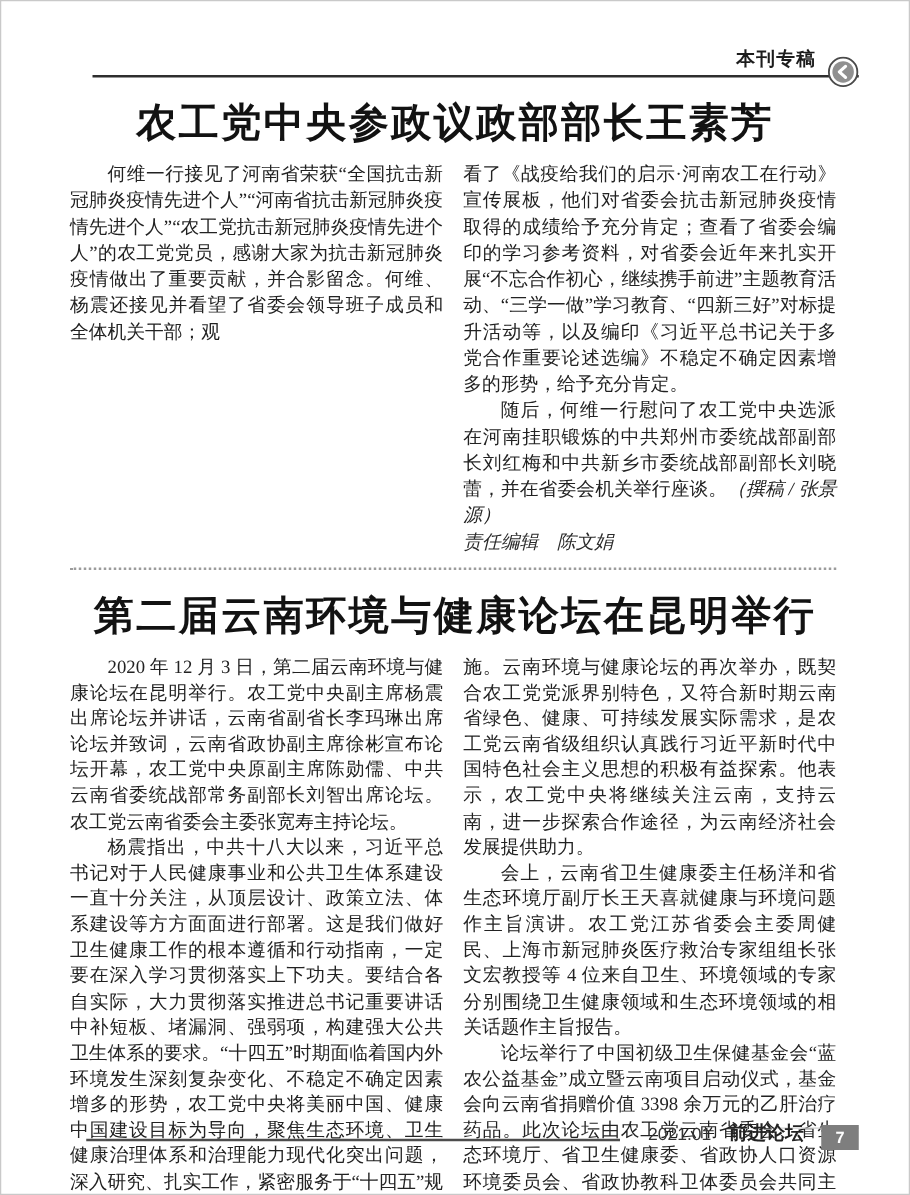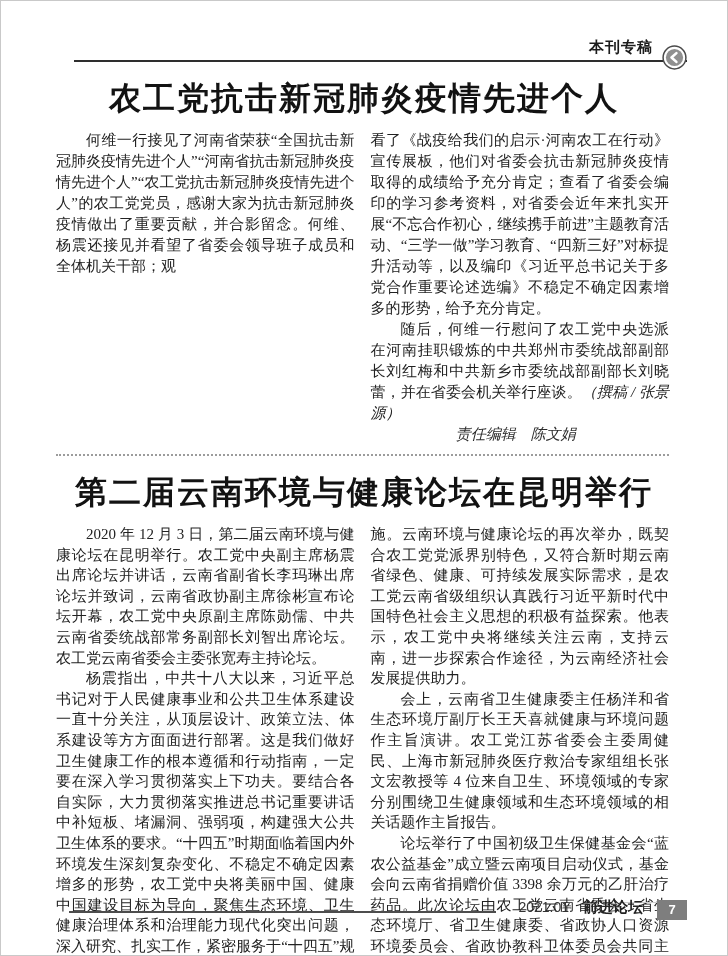--- a/index.html
+++ b/index.html
@@ -41,22 +41,22 @@
   .col {
     flex:1; min-width:0;
     font-size:15px; line-height:21px;
     text-align:justify; color:#222;
   }
   .a2 .col { line-height:20.6px; }
   .para { margin:0; }
   .indent { text-indent:2em; }
   .kai { font-style:italic; }
   .editor {
-    margin:0; text-align:center; padding-right:8px;
-    font-style:italic; color:#2a2a2a;
+    margin:0; text-align:left; padding-right:8px;
+    font-style:italic; color:#2a2a2a;font-family:Liberation Mono, monospace;
   }
   
   .divider {
     margin:9px 58px 0 55px; height:0;
     border-top:2px dotted #9c9c9c;
   }
   
   .footer {
     position:absolute; left:0; right:0; bottom:40px;
     padding:0 40px 0 68px;
@@ -95,21 +95,21 @@
     <span class="header-label">本刊专稿</span>
     <span class="header-icon">
       <svg width="25" height="25" viewBox="0 0 25 25">
         <circle cx="12.5" cy="12.5" r="11.4" fill="#ffffff" stroke="#4a4a4a" stroke-width="1.5"></circle>
         <circle cx="12.5" cy="12.5" r="8.6" fill="#909090"></circle>
         <path d="M14.4 8.1 L9.5 12.5 L14.4 16.9" stroke="#ffffff" stroke-width="2.6" fill="none" stroke-linecap="round" stroke-linejoin="round"></path>
       </svg>
     </span>
   </div>
 
-  <h1 class="title">农工党抗击新冠肺炎疫情先进个人</h1>
+  <h1 class="title">农工党中央参政议政部部长王素芳</h1>
   <div class="article-body a1">
     <div class="col">
       <p class="para indent"><span>何维一行接见了河南省荣获“全国抗击新冠肺炎疫情先进个人”“河南省抗击新冠肺炎疫情先进个人”“农工党抗击新冠肺炎疫情先进个人”的农工党党员，感谢大家为抗击新冠肺炎疫情做出了重要贡献，并合影留念。何维、杨震还接见并看望了省委会领导班子成员和全体机关干部；观</span></p>
     </div>
     <div class="col">
       <p class="para"><span>看了《战疫给我们的启示·河南农工在行动》宣传展板，他们对省委会抗击新冠肺炎疫情取得的成绩给予充分肯定；查看了省委会编印的学习参考资料，对省委会近年来扎实开展“不忘合作初心，继续携手前进”主题教育活动、“三学一做”学习教育、“四新三好”对标提升活动等，以及编印《习近平总书记关于多党合作重要论述选编》不稳定不确定因素增多的形势，给予充分肯定。</span></p>
       <p class="para indent"><span>随后，何维一行慰问了农工党中央选派在河南挂职锻炼的中共郑州市委统战部副部长刘红梅和中共新乡市委统战部副部长刘晓蕾，并在省委会机关举行座谈。</span><span class="kai">（撰稿 / 张景源）</span></p>
       <p class="editor">责任编辑　陈文娟</p>
     </div>
   </div>

